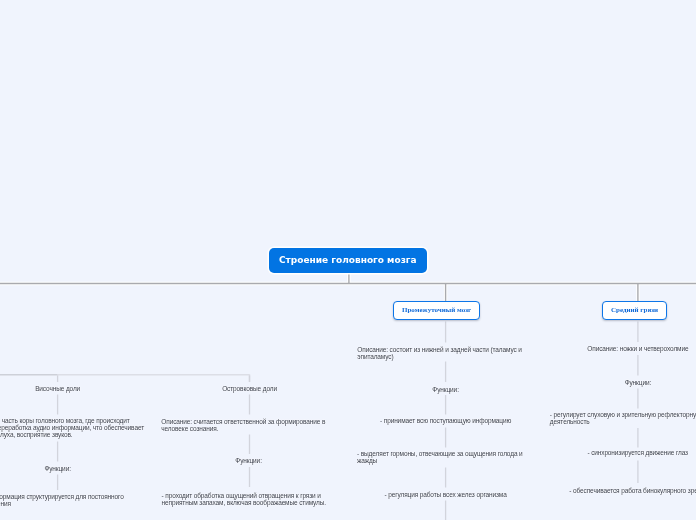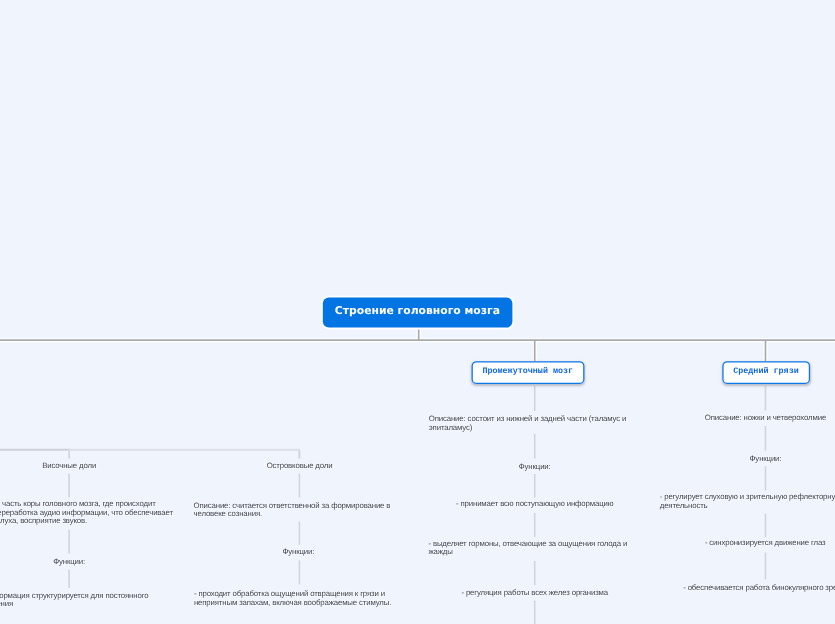--- a/index.html
+++ b/index.html
@@ -7,21 +7,21 @@
        font-family:"Liberation Sans",sans-serif;
        -webkit-font-smoothing:antialiased;}
   #stage{position:relative;width:696px;height:520px;overflow:hidden;}
   svg.lines{position:absolute;left:0;top:0;width:696px;height:520px;}
   .node{position:absolute;box-sizing:border-box;}
   .root{background:#0274e3;color:#fff;font-weight:bold;font-size:9px;
         font-family:"DejaVu Sans",sans-serif;
         border-radius:5px;padding:8px 10px;white-space:nowrap;line-height:1;
         box-shadow:0 0 0 1.5px #ffffff;}
   .lvl1{background:#fff;color:#0f69d8;font-weight:bold;font-size:7px;
-        font-family:Liberation Mono, monospace;line-height:1;
+        font-family:Liberation Serif, serif;line-height:1;
         border:1.5px solid #0d76e8;border-radius:4px;padding:5px 8px;white-space:nowrap;
         box-shadow:0 1px 2px rgba(40,48,70,0.28);}
   .tl{position:absolute;font-size:6.5px;letter-spacing:-0.12px;color:#3a3f4d;
       line-height:7px;white-space:nowrap;
       text-shadow:0 0 1.6px #fff,0 0 1.6px #fff,0 0 2.2px #fff;}
   .tl.c{text-align:center;}
 </style>
 </head>
 <body>
 

